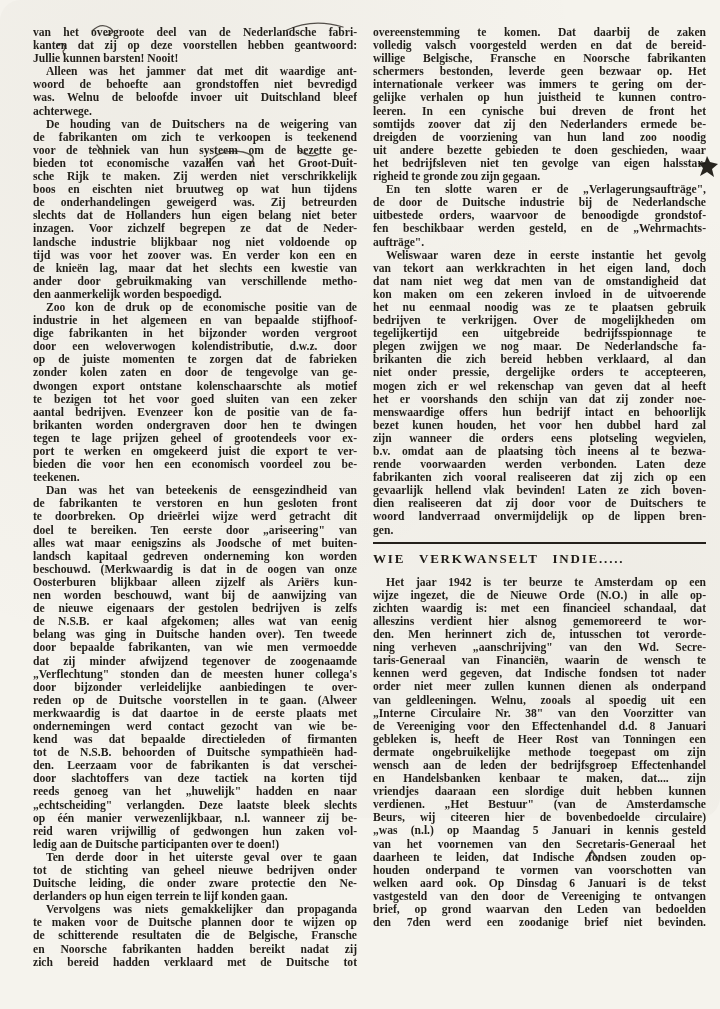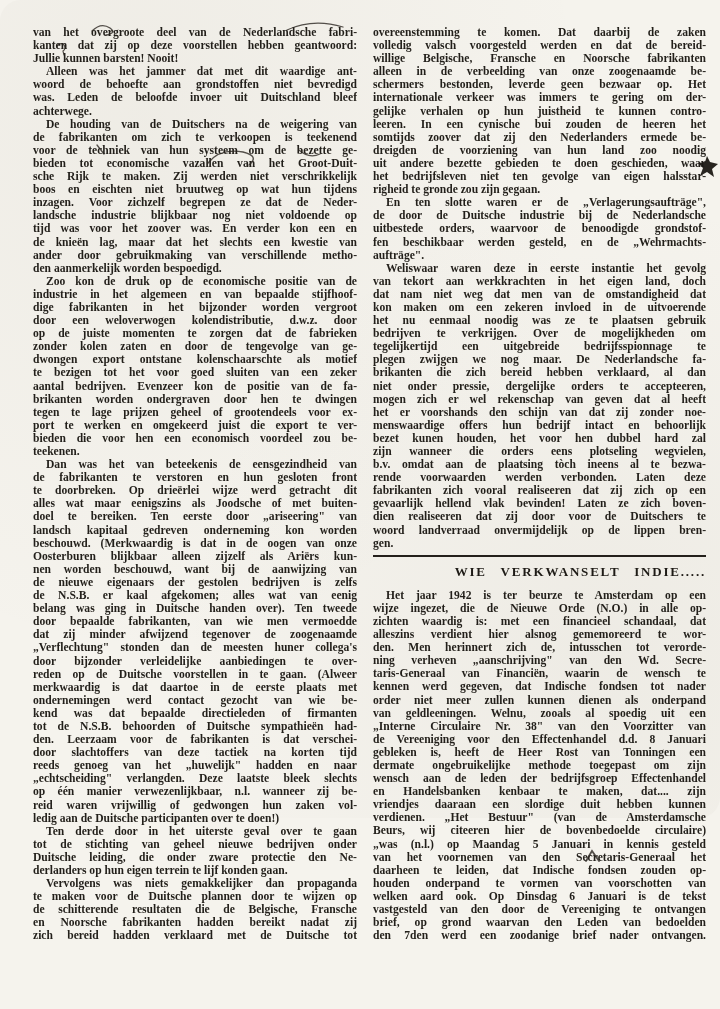--- a/index.html
+++ b/index.html
@@ -43,21 +43,21 @@
     border: none;
     border-top: 2.5px solid #24201b;
     margin: 5px 0 6px 0;
     width: 100%;
   }
   .heading {
     font-size: 13px;
     font-weight: 700;
     letter-spacing: 1.8px;
     word-spacing: 9px;
-    text-align: right;
+    text-align: left;
     line-height: 18px;
     margin: 3px 0 8px 0;
     color: #1e1b16;
   }
   .marks {
     position: absolute;
     left: 0; top: 0;
     width: 720px; height: 1009px;
     pointer-events: none;
   }
@@ -67,28 +67,30 @@
 </head>
 <body>
 
 <div class="page">
   <div class="col col-left">
       <div class="line">van het overgroote deel van de Nederlandsche fabri-</div>
       <div class="line">kanten dat zij op deze voorstellen hebben geantwoord:</div>
       <div class="line pend">Jullie kunnen barsten! Nooit!</div>
       <div class="line indent">Alleen was het jammer dat met dit waardige ant-</div>
       <div class="line">woord de behoefte aan grondstoffen niet bevredigd</div>
-      <div class="line">was. Leden de beloofde invoer uit Duitschland bleef</div>
+      <div class="line">was. Welnu de beloofde invoer uit Duitschland bleef</div>
       <div class="line pend">achterwege.</div>
       <div class="line indent">De houding van de Duitschers na de weigering van</div>
       <div class="line">de fabrikanten om zich te verkoopen is teekenend</div>
       <div class="line">voor de techniek van hun systeem om de bezette ge-</div>
       <div class="line">bieden tot economische vazallen van het Groot-Duit-</div>
       <div class="line">sche Rijk te maken. Zij werden niet verschrikkelijk</div>
       <div class="line">boos en eischten niet bruutweg op wat hun tijdens</div>
+      <div class="line">de onderhandelingen geweigerd was. Zij betreurden</div>
+      <div class="line">slechts dat de Hollanders hun eigen belang niet beter</div>
       <div class="line">inzagen. Voor zichzelf begrepen ze dat de Neder-</div>
       <div class="line">landsche industrie blijkbaar nog niet voldoende op</div>
       <div class="line">tijd was voor het zoover was. En verder kon een en</div>
       <div class="line">de knieën lag, maar dat het slechts een kwestie van</div>
       <div class="line">ander door gebruikmaking van verschillende metho-</div>
       <div class="line pend">den aanmerkelijk worden bespoedigd.</div>
       <div class="line indent">Zoo kon de druk op de economische positie van de</div>
       <div class="line">industrie in het algemeen en van bepaalde stijfhoof-</div>
       <div class="line">dige fabrikanten in het bijzonder worden vergroot</div>
       <div class="line">door een weloverwogen kolendistributie, d.w.z. door</div>
@@ -98,22 +100,22 @@
       <div class="line">te bezigen tot het voor goed sluiten van een zeker</div>
       <div class="line">aantal bedrijven. Evenzeer kon de positie van de fa-</div>
       <div class="line">brikanten worden ondergraven door hen te dwingen</div>
       <div class="line">tegen te lage prijzen geheel of grootendeels voor ex-</div>
       <div class="line">port te werken en omgekeerd juist die export te ver-</div>
       <div class="line">bieden die voor hen een economisch voordeel zou be-</div>
       <div class="line pend">teekenen.</div>
       <div class="line indent">Dan was het van beteekenis de eensgezindheid van</div>
       <div class="line">de fabrikanten te verstoren en hun gesloten front</div>
       <div class="line">te doorbreken. Op drieërlei wijze werd getracht dit</div>
+      <div class="line">doel te bereiken. Ten eerste door „ariseering" van</div>
       <div class="line">alles wat maar eenigszins als Joodsche of met buiten-</div>
-      <div class="line">doel te bereiken. Ten eerste door „ariseering" van</div>
       <div class="line">landsch kapitaal gedreven onderneming kon worden</div>
       <div class="line">beschouwd. (Merkwaardig is dat in de oogen van onze</div>
       <div class="line">Oosterburen blijkbaar alleen zijzelf als Ariërs kun-</div>
       <div class="line">nen worden beschouwd, want bij de aanwijzing van</div>
       <div class="line">de nieuwe eigenaars der gestolen bedrijven is zelfs</div>
       <div class="line">de N.S.B. er kaal afgekomen; alles wat van eenig</div>
       <div class="line">belang was ging in Duitsche handen over). Ten tweede</div>
       <div class="line">door bepaalde fabrikanten, van wie men vermoedde</div>
       <div class="line">dat zij minder afwijzend tegenover de zoogenaamde</div>
       <div class="line">„Verflechtung" stonden dan de meesten huner collega's</div>
@@ -137,25 +139,24 @@
       <div class="line indent">Vervolgens was niets gemakkelijker dan propaganda</div>
       <div class="line">te maken voor de Duitsche plannen door te wijzen op</div>
       <div class="line">de schitterende resultaten die de Belgische, Fransche</div>
       <div class="line">en Noorsche fabrikanten hadden bereikt nadat zij</div>
       <div class="line">zich bereid hadden verklaard met de Duitsche tot</div>
     </div>
   <div class="col col-right">
       <div class="line">overeenstemming te komen. Dat daarbij de zaken</div>
       <div class="line">volledig valsch voorgesteld werden en dat de bereid-</div>
       <div class="line">willige Belgische, Fransche en Noorsche fabrikanten</div>
-      <div class="line">alleen in de verbeelding van onze zoogenaamde be-</div>
       <div class="line">schermers bestonden, leverde geen bezwaar op. Het</div>
       <div class="line">internationale verkeer was immers te gering om der-</div>
       <div class="line">gelijke verhalen op hun juistheid te kunnen contro-</div>
-      <div class="line">leeren. In een cynische bui zouden de heeren het</div>
+      <div class="line">leeren. In een cynische bui dreven de front het</div>
       <div class="line">somtijds zoover dat zij den Nederlanders ermede be-</div>
       <div class="line">dreigden de voorziening van hun land zoo noodig</div>
       <div class="line">uit andere bezette gebieden te doen geschieden, waar</div>
       <div class="line">het bedrijfsleven niet ten gevolge van eigen halsstar-</div>
       <div class="line pend">righeid te gronde zou zijn gegaan.</div>
       <div class="line indent">En ten slotte waren er de „Verlagerungsaufträge",</div>
       <div class="line">de door de Duitsche industrie bij de Nederlandsche</div>
       <div class="line">uitbestede orders, waarvoor de benoodigde grondstof-</div>
       <div class="line">fen beschikbaar werden gesteld, en de „Wehrmachts-</div>
       <div class="line pend">aufträge".</div>
@@ -202,21 +203,21 @@
       <div class="line">vriendjes daaraan een slordige duit hebben kunnen</div>
       <div class="line">verdienen. „Het Bestuur" (van de Amsterdamsche</div>
       <div class="line">Beurs, wij citeeren hier de bovenbedoelde circulaire)</div>
       <div class="line">„was (n.l.) op Maandag 5 Januari in kennis gesteld</div>
       <div class="line">van het voornemen van den Secretaris-Generaal het</div>
       <div class="line">daarheen te leiden, dat Indische fondsen zouden op-</div>
       <div class="line">houden onderpand te vormen van voorschotten van</div>
       <div class="line">welken aard ook. Op Dinsdag 6 Januari is de tekst</div>
       <div class="line">vastgesteld van den door de Vereeniging te ontvangen</div>
       <div class="line">brief, op grond waarvan den Leden van bedoelden</div>
-      <div class="line">den 7den werd een zoodanige brief nader ontvangen.</div>
+      <div class="line">den 7den werd een zoodanige brief niet bevinden.</div>
     </div>
 
   <svg class="marks" viewBox="0 0 720 1009" xmlns="http://www.w3.org/2000/svg">
     <path d="M92,31 q9,-9 18,-3 q7,5 -4,7" stroke-width="1.4"></path>
     <path d="M287,30 q26,-12 56,-3" stroke-width="1.3"></path>
     <path d="M57,47 a4,4 0 1 1 6,4 l1,4" stroke-width="1.2"></path>
     <path d="M208,163 q12,-15 35,-11 q17,4 6,13" stroke-width="1.4"></path>
     <path d="M299,150 q10,9 21,4" stroke-width="1.3"></path>
     <path d="M97,145 l7,9" stroke-width="1.3"></path>
     <path class="blob" d="M707,156 l3,6 8,2 -6,5 2,8 -7,-5 -7,4 3,-8 -5,-5 7,-1 z"></path>

